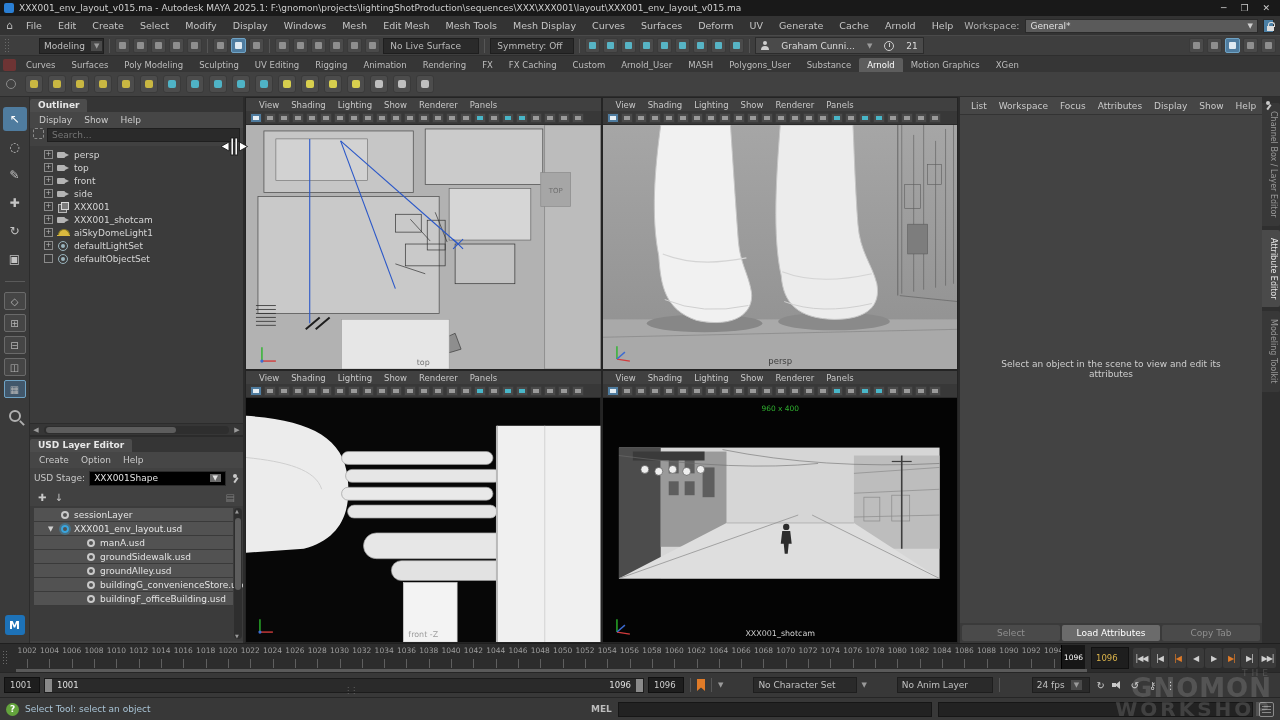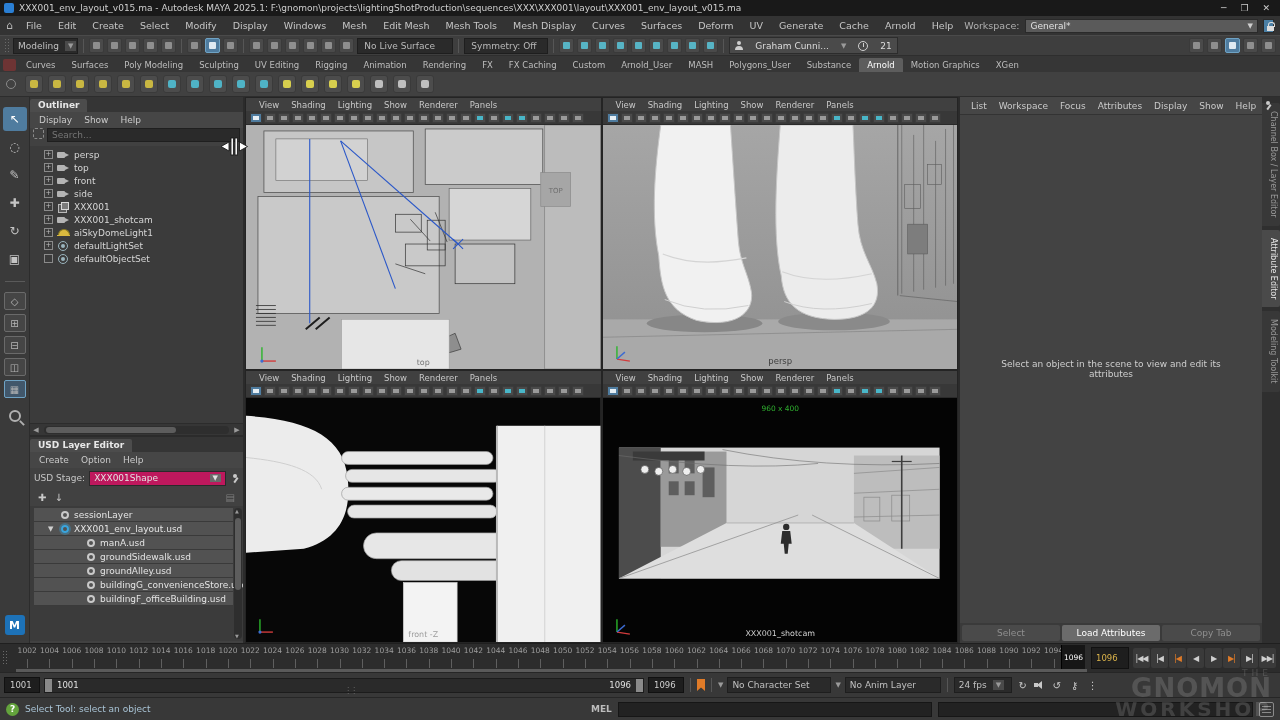--- a/index.html
+++ b/index.html
@@ -22,21 +22,21 @@
   .wslabel { color:#b0b0b0; font-size:9.5px; margin-right:4px; }
   .wsfield { width:300px; height:14px; background:#5a5a5a; border:1px solid #2a2a2a; display:flex; align-items:center; padding:0 4px; font-size:9px; color:#e0e0e0; }
   .wsfield .caret { margin-left:auto; color:#cfcfcf; font-size:7px; }
   .lockic { width:14px; height:14px; background:#4a7fa5; border:1px solid #2a2a2a; margin-left:3px; position:relative; }
   .lockic::before { content:""; position:absolute; left:4px; top:2px; width:5px; height:4px; border:1px solid #ddd; border-bottom:none; border-radius:3px 3px 0 0; }
   .lockic::after { content:""; position:absolute; left:3px; top:6px; width:7px; height:5px; background:#ddd; }
 
   
   .statusline { height:21px; background:#3e3e3e; border-top:1px solid #4a4a4a; border-bottom:1px solid #2e2e2e; display:flex; align-items:center; padding:0 4px; gap:3px; flex:none; }
   .grip { width:6px; height:16px; background-image:radial-gradient(#6a6a6a 28%, transparent 32%); background-size:3px 3px; flex:none; }
-  .dd { height:16px; background:#2a2a2a; border:1px solid #1e1e1e; display:flex; align-items:center; padding:0 4px; gap:6px; font-size:9px; color:#c0c0c0; }
+  .dd { height:16px; background:#2a2a2a; border:1px solid #1e1e1e; display:flex; align-items:center; padding:0 4px; gap:6px; font-size:9px; color:#c0c0c0;margin-left:26px; }
   .dd .caret { font-size:7px; color:#9a9a9a; background:#4a4a4a; padding:1px 3px; margin-right:-3px; }
   .sep { width:1px; height:14px; background:#565656; margin:0 2px; }
   .sic { width:15px; height:15px; background:#4a4a4a; border:1px solid #3a3a3a; border-radius:2px; position:relative; flex:none; }
   .sic::after { content:""; position:absolute; inset:3px; background:#8f8f8f; border-radius:1px; }
   .sic.active { background:#4f7c9f; border-color:#6fa3c5; }
   .sic.active::after { background:#dfeaf2; }
   .render-icons .sic::after { background:#57b4c5; }
   .field { height:16px; background:#2a2a2a; border:1px solid #1e1e1e; color:#b9b9b9; font-size:9px; display:flex; align-items:center; padding:0 6px; }
   .userbox { height:17px; background:#4a4a4a; border:1px solid #2c2c2c; display:flex; align-items:center; gap:12px; padding:0 5px; font-size:9px; color:#dcdcdc; }
   .person { width:8px; height:9px; position:relative; }
@@ -94,21 +94,21 @@
   .set-icon::before { content:""; position:absolute; left:1px; top:0; width:8px; height:8px; border:1px solid #9ab4bd; border-radius:50%; }
   .set-icon::after { content:""; position:absolute; left:4px; top:3px; width:4px; height:4px; background:#9ab4bd; border-radius:50%; }
   .hscroll { height:12px; background:#363636; border-top:1px solid #2c2c2c; display:flex; align-items:center; }
   .hscroll .arrow { width:12px; text-align:center; font-size:7px; color:#9a9a9a; }
   .hscroll .track { flex:1; height:8px; background:#2e2e2e; border-radius:4px; margin:0 2px; position:relative; }
   .hscroll .thumb { position:absolute; left:2px; top:1px; width:70%; height:6px; background:#5d5d5d; border-radius:3px; }
 
   
   .usdpanel { height:206px; border-top:2px solid #2b2b2b; display:flex; flex-direction:column; background:#414141; }
   .stagerow { height:20px; display:flex; align-items:center; gap:4px; padding:0 4px; font-size:9px; color:#c6c6c6; }
-  .stagedd { flex:1; height:15px; background:#be185d; border:1px solid #2a2a2a; display:flex; align-items:center; padding:0 4px; color:#e2e2e2; font-size:9px; }
+  .stagedd { flex:1; height:15px; background:#000000; border:1px solid #2a2a2a; display:flex; align-items:center; padding:0 4px; color:#e2e2e2; font-size:9px; }
   .stagedd .caret { margin-left:auto; background:#6a6a6a; font-size:7px; padding:0 3px; }
   .pin { width:9px; height:9px; position:relative; flex:none; }
   .pin::before { content:""; position:absolute; left:3px; top:0; width:4px; height:4px; background:#c9c9c9; border-radius:50%; }
   .pin::after { content:""; position:absolute; left:4.5px; top:3px; width:1.5px; height:6px; background:#c9c9c9; transform:rotate(35deg); }
   .usdtools { height:18px; display:flex; align-items:center; gap:8px; padding:0 8px; color:#c9c9c9; }
   .usdtools .right { margin-left:auto; color:#7d7d7d; }
   .usdlist { flex:1; background:#3b3b3b; position:relative; padding:2px 10px 0 4px; overflow:hidden; }
   .usdrow { height:14px; background:#525252; border-bottom:1px solid #3a3a3a; display:flex; align-items:center; gap:5px; padding-left:14px; font-size:9px; color:#e4e4e4; }
   .usdrow.child { padding-left:40px; }
   .usdexp { width:8px; color:#cfcfcf; font-size:7px; flex:none; }

